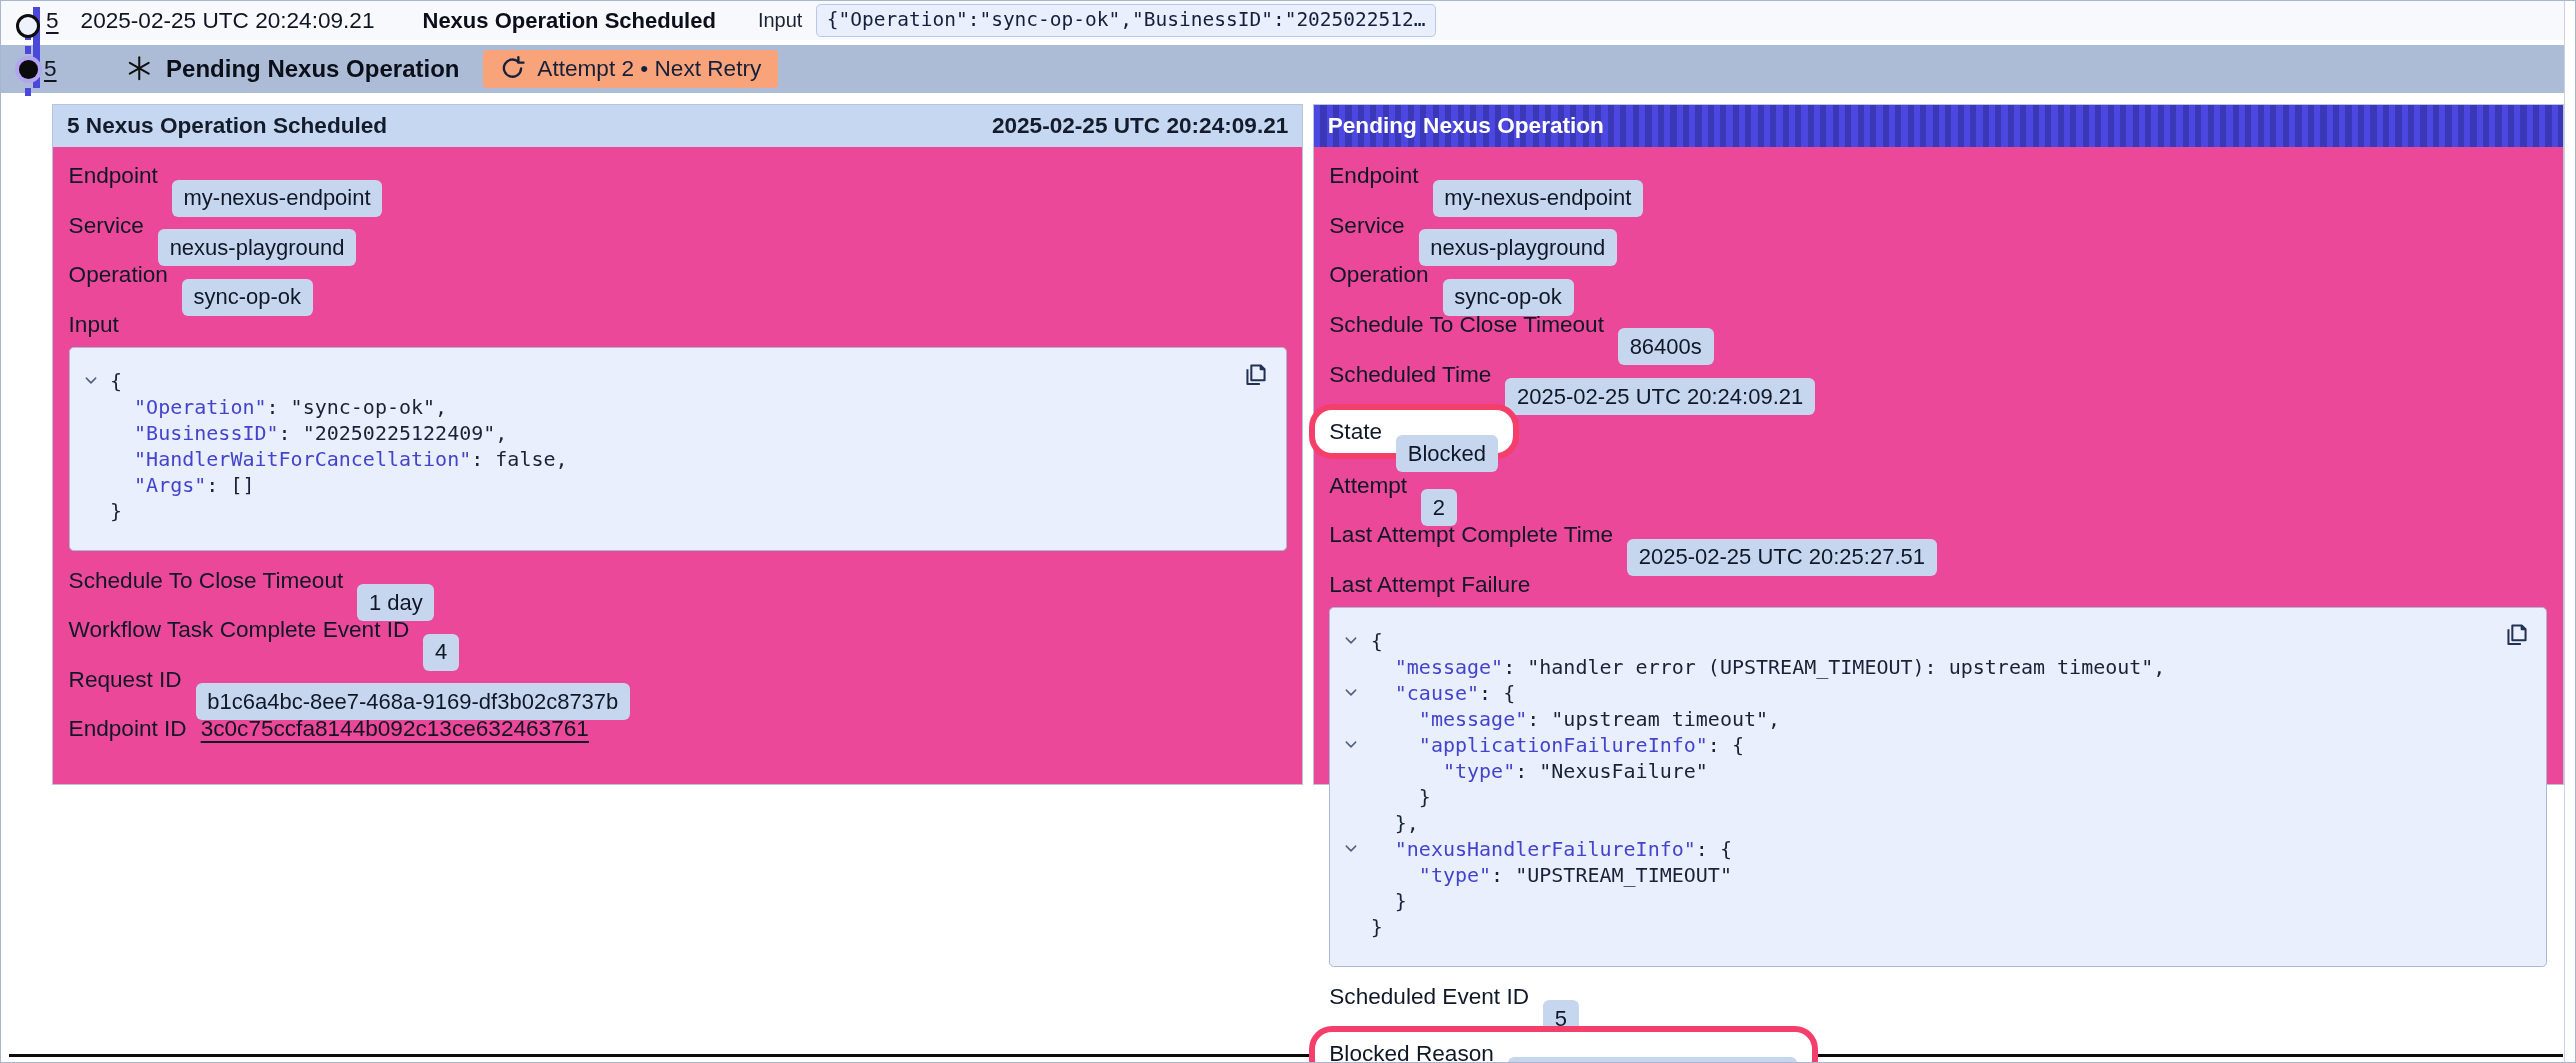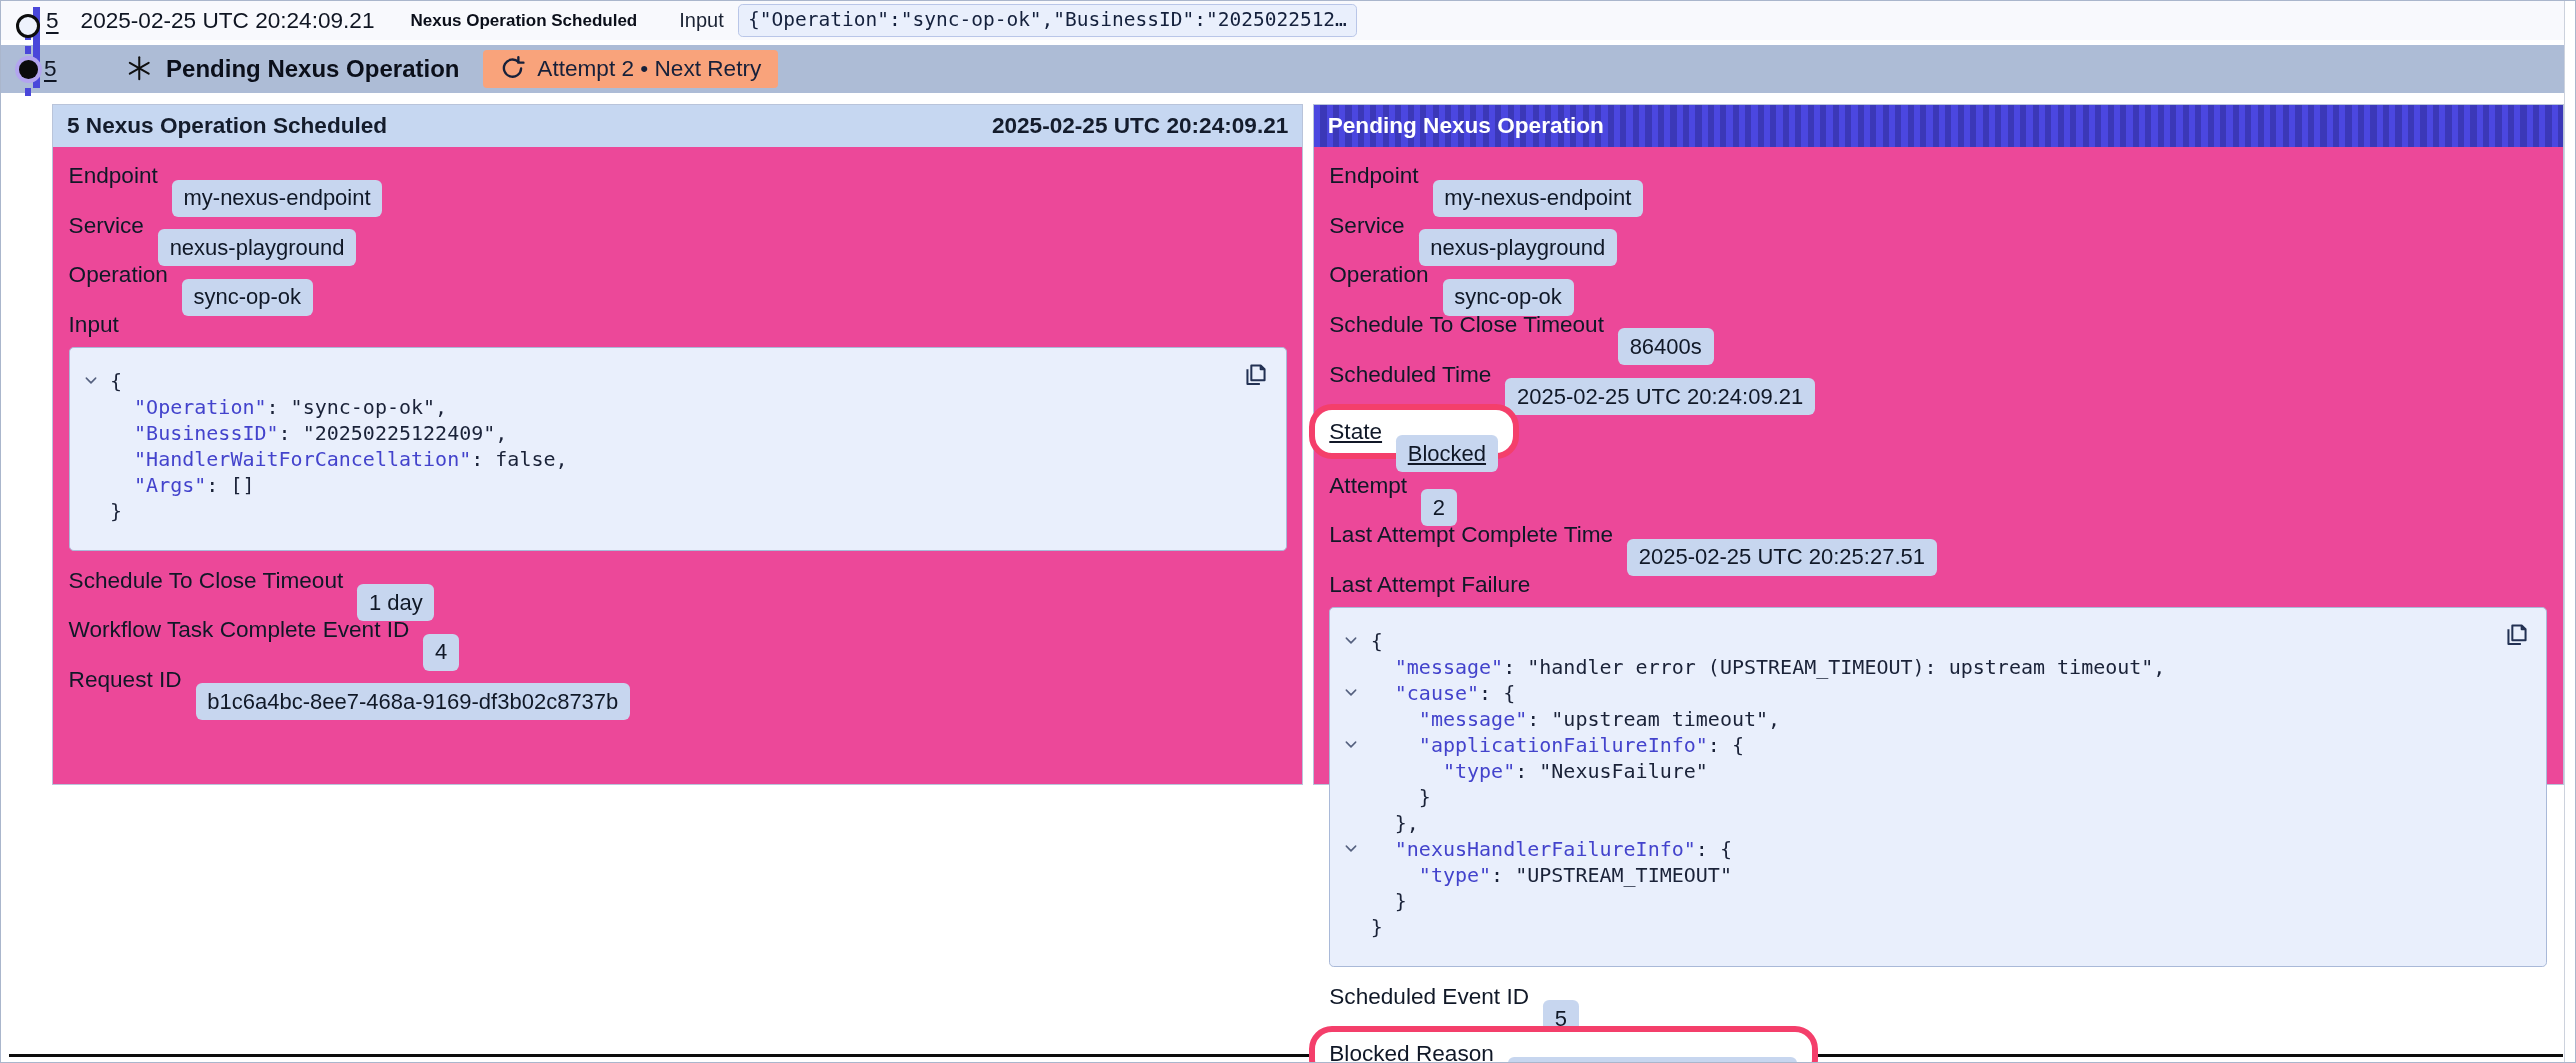--- a/index.html
+++ b/index.html
@@ -17,21 +17,21 @@
   .row1 {
     height:39px; background:#f8f9fd; display:flex; align-items:center;
     padding-left:45px; position:relative;
   }
   .row2 {
     height:48px; background:#adbcd6; display:flex; align-items:center;
     padding-left:43px; margin-top:4.7px; position:relative;
   }
   .evt-link { font-size:22.6px; color:#0f1522; text-decoration:underline; text-underline-offset:3.9px; cursor:pointer; }
   .row1 .ts { font-size:22.6px; margin-left:22px; color:#0f1522; }
-  .row1 .ttl { font-size:17px; font-weight:700; margin-left:36px; color:#0b0f1a; }
+  .row1 .ttl { font-size:22px; font-weight:700; margin-left:48px; color:#0b0f1a; }
   .row1 .inlabel { font-size:20px; margin-left:42px; color:#1a2233; }
   .chip-code {
     margin-left:14px; font-family:"DejaVu Sans Mono", monospace; font-size:19.5px;
     background:#e9effc; border:1.6px solid #b9c6e8; border-radius:4.7px;
     padding:3.1px 9.4px 4.7px; color:#14203c; max-width:702px; white-space:nowrap;
   }
   .row2 .ast { margin-left:69px; display:flex; align-items:center; }
   .row2 .ttl { font-size:24px; font-weight:700; margin-left:14px; color:#0b0f1a; }
   .retry-badge {
     margin-left:23.4px; background:#f9a37b; border-radius:3.9px; padding:6.2px 17px;
@@ -76,21 +76,21 @@
   .json-line { display:flex; }
   .chev { flex:0 0 31px; display:flex; align-items:center; padding-left:4.7px; cursor:pointer; }
   .jtext { white-space:pre; }
   .jkey { color:#4343cc; }
   .copy-btn { position:absolute; top:12.5px; right:15.6px; cursor:pointer; line-height:0; }
 
   
   .hl {
     display:inline-flex; align-items:center; background:#fff;
     border:6.2px solid #f43f6b; border-radius:23px; padding:4.7px 15.6px 4.7px 14px;
-    margin:-3.1px 0 9.4px -20px; position:relative; z-index:5;text-decoration:underline;
+    margin:-3.1px 0 9.4px -20px; position:relative; z-index:5;
   }
   .hl .field { margin-bottom:0; }
 
   .bottom-line { position:absolute; left:7.8px; right:12.5px; bottom:4.7px; height:3.1px; background:#0c0c0c; z-index:4; }
 </style>
 </head>
 <body>
 
 <div class="page">
 
@@ -200,20 +200,24 @@
           <span class="chip">1 day</span>
         </div>
         <div class="field">
           <span class="flabel">Workflow Task Complete Event ID</span>
           <span class="chip">4</span>
         </div>
         <div class="field">
           <span class="flabel">Request ID</span>
           <span class="chip">b1c6a4bc-8ee7-468a-9169-df3b02c8737b</span>
         </div>
+        <div class="field">
+          <span class="flabel">Endpoint ID</span>
+          <span class="ulink">3c0c75ccfa8144b092c13ce632463761</span>
+        </div>
       </div>
     </div>
 
     <div class="panel">
       <div class="panel-hdr striped">
         <span>Pending Nexus Operation</span>
       </div>
       <div class="panel-body">
         <div class="field">
           <span class="flabel">Endpoint</span>

